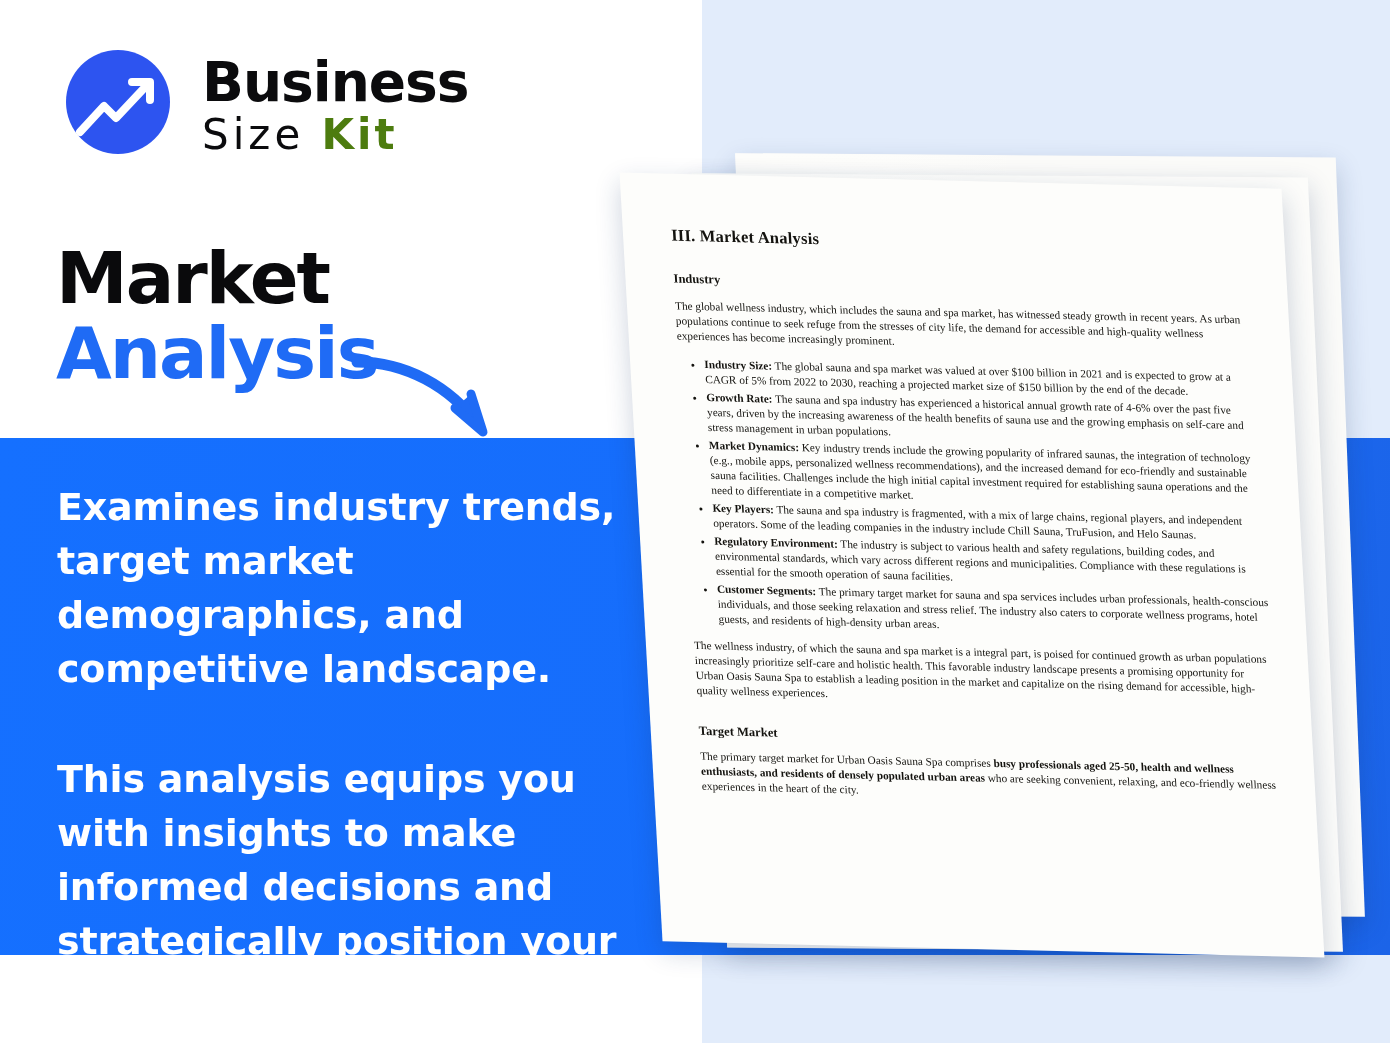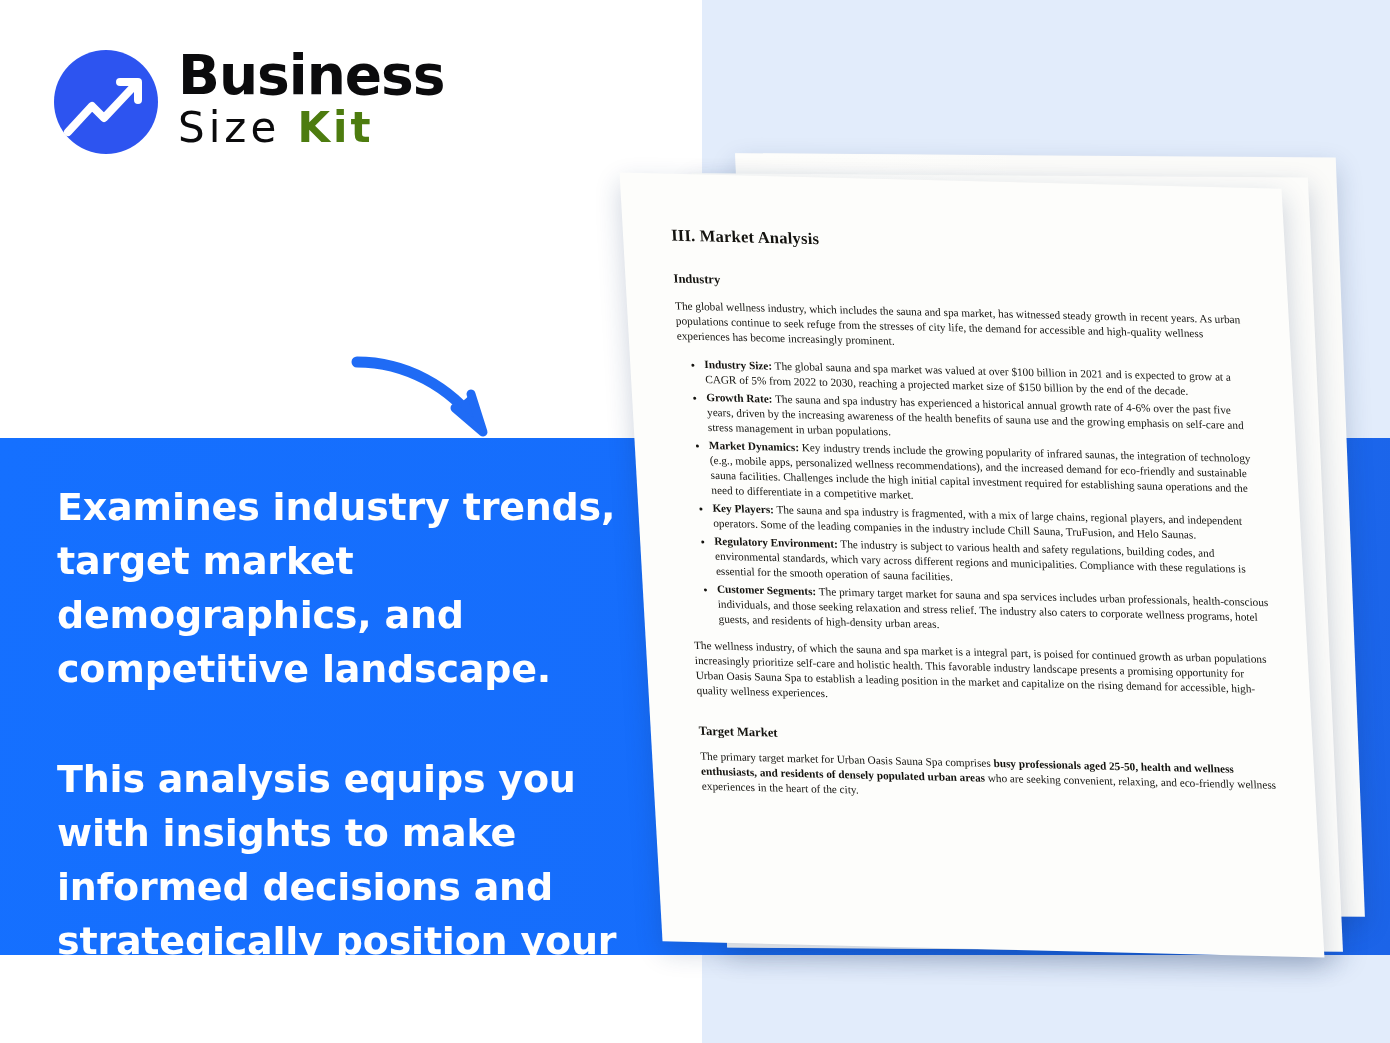--- a/index.html
+++ b/index.html
@@ -19,21 +19,21 @@
   }
   .bg-white-left-bottom{
     position:absolute;left:0;top:955px;width:702px;height:88px;background:#ffffff;
   }
   .blue-panel{
     position:absolute;left:0;top:438px;width:1390px;height:517px;
     background:linear-gradient(100deg,#1570ff 0%,#166dfb 55%,#1c64e8 100%);
   }
 
   
-  .logo{position:absolute;left:52px;top:48px;display:flex;align-items:flex-start;gap:18px;}
+  .logo{position:absolute;left:64px;top:48px;display:flex;align-items:flex-end;gap:30px;}
   .logo-mark{width:108px;height:108px;flex:0 0 auto;}
   .logo-words{display:flex;flex-direction:column;line-height:1;}
   .logo-l1{
     font-size:55px;font-weight:800;color:#0b0b0d;letter-spacing:-1px;
     font-family:"DejaVu Sans",sans-serif;
   }
   .logo-l2{
     font-size:42px;font-weight:500;color:#0b0b0d;letter-spacing:4px;margin-top:4px;
     font-family:"DejaVu Sans",sans-serif;
   }
@@ -117,20 +117,24 @@
         <path d="M16 84 L40 58 L52 70 L84 36" fill="none" stroke="#ffffff" stroke-width="8" stroke-linecap="round" stroke-linejoin="round"></path>
         <path d="M68 34 L86 34 L86 52" fill="none" stroke="#ffffff" stroke-width="8" stroke-linecap="round" stroke-linejoin="round"></path>
       </svg>
     </span>
     <span class="logo-words">
       <span class="logo-l1">Business</span>
       <span class="logo-l2"><span>Size</span>&nbsp;<span class="kit">Kit</span></span>
     </span>
   </div>
 
+  <div class="headline">
+    <span class="l1">Market</span>
+    <span class="l2">Analysis</span>
+  </div>
 
   <span class="arrow">
     <svg viewBox="0 0 170 105" width="170" height="105">
       <path d="M12 24 C60 24 105 48 134 88" fill="none" stroke="#1f6bf5" stroke-width="11" stroke-linecap="round"></path>
       <path d="M110 70 L138 94 L126 56" fill="#1f6bf5" stroke="#1f6bf5" stroke-width="9" stroke-linejoin="round" stroke-linecap="round"></path>
     </svg>
   </span>
 
   <div class="blue-panel"></div>
   <div class="bg-white-left-bottom"></div>

